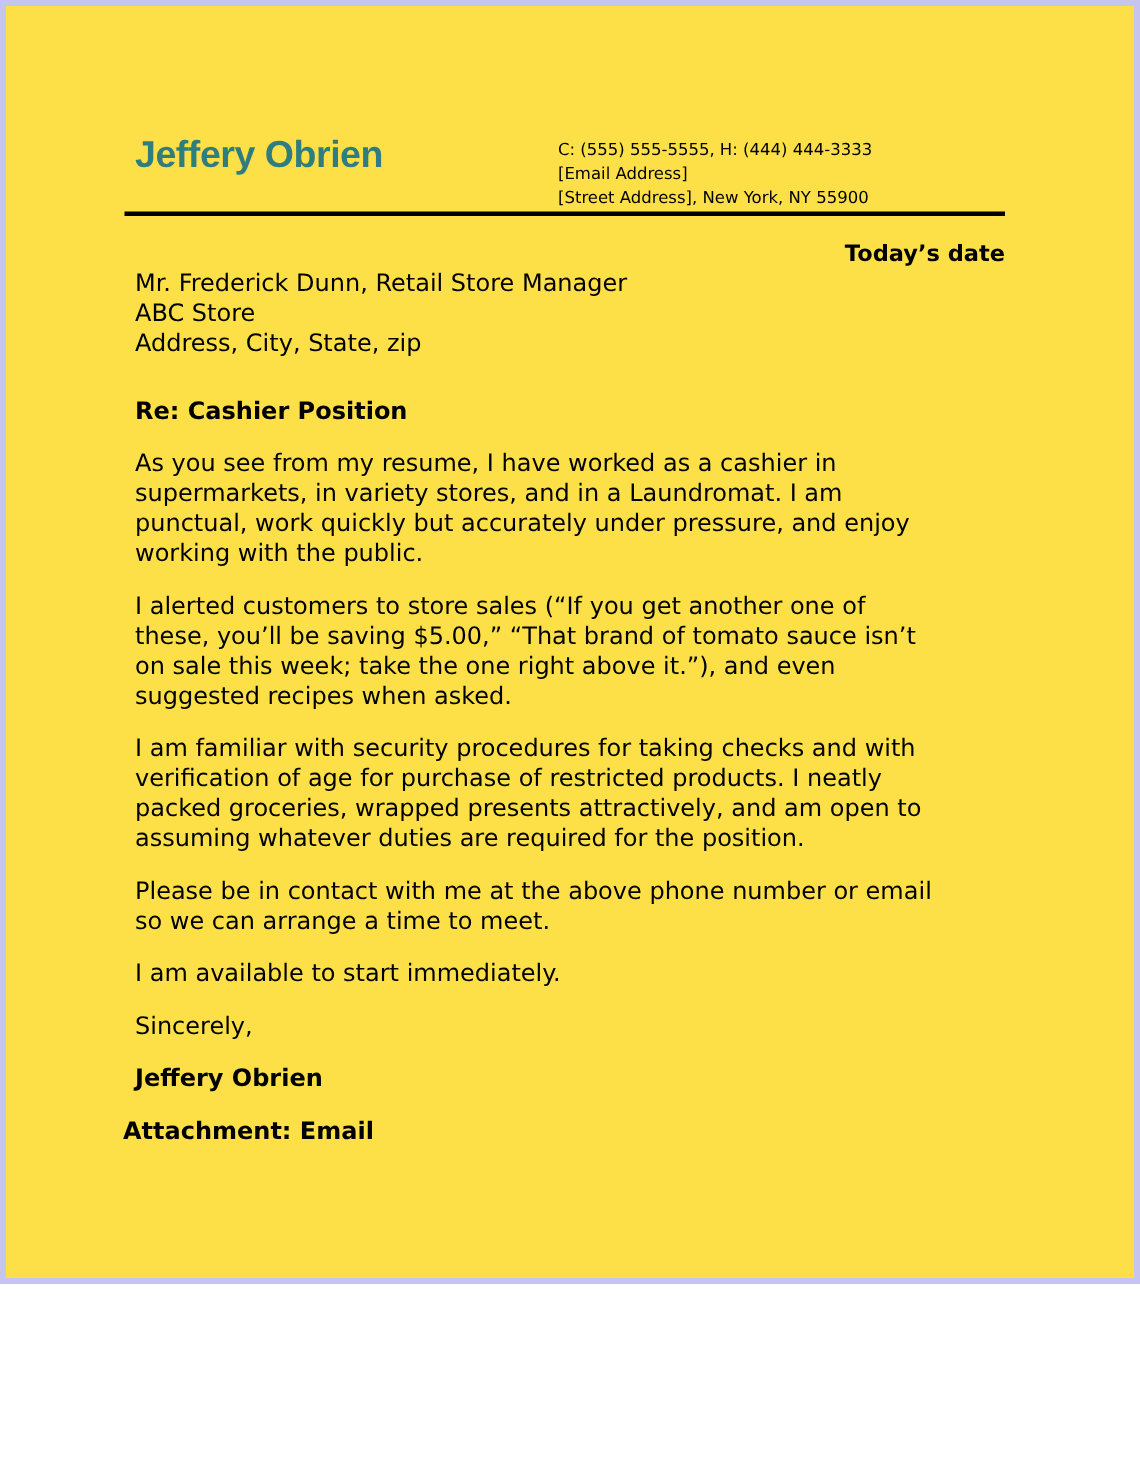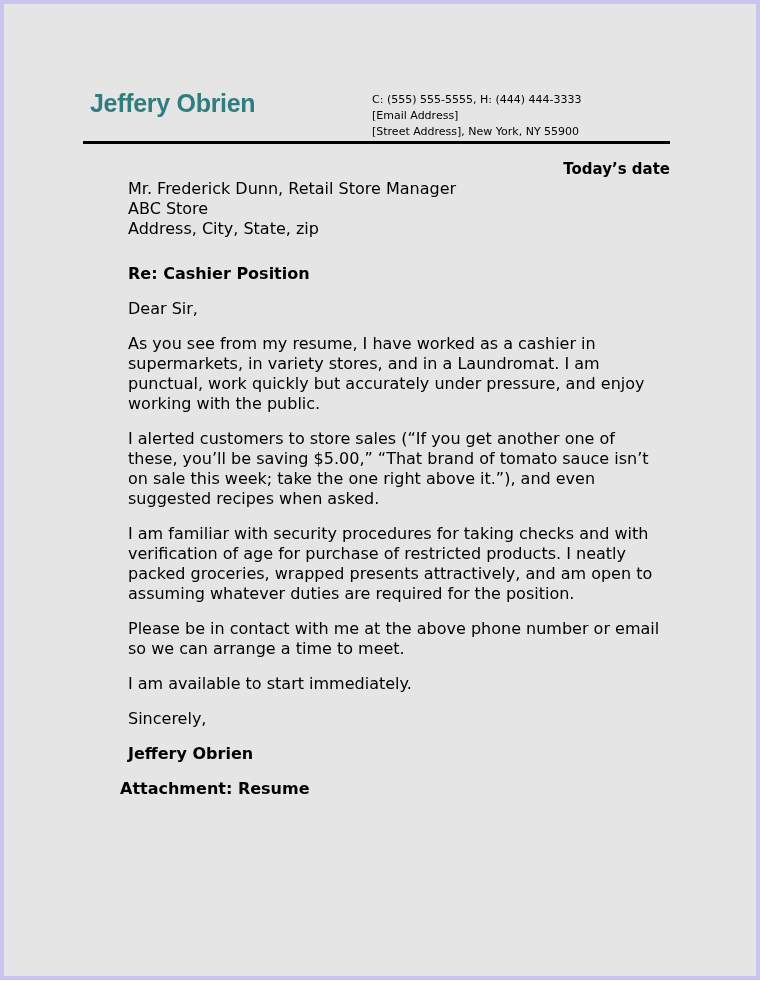--- a/index.html
+++ b/index.html
@@ -1,21 +1,21 @@
 <!DOCTYPE html>
 <html><head>
 <meta charset="utf-8">
 <style>
   html, body { margin: 0; padding: 0; background: #ffffff; }
   .page {
     position: relative;
     width: 760px;
-    height: 980px;
+    height: 856px;
     box-sizing: border-box;
-    background: #e5e5e5;
+    background: #fde047;
     border: 4px solid #ef4444;
     font-family: "DejaVu Sans", sans-serif;
     color: #000000;
     overflow: hidden;
   }
   .sender-name {
     position: absolute;
     left: 86px;
     top: 84px;
     font-family: "Liberation Sans", sans-serif;
@@ -50,21 +50,20 @@
     font-weight: bold;
     white-space: nowrap;
   }
   .letter-body {
     position: absolute;
     left: 86px;
     top: 175px;
     width: 612px;
     font-size: 16px;
     line-height: 20px;
-    margin-left: 38px;
   }
   .letter-body p {
     margin: 15px 0 0 0;
     white-space: pre-line;
   }
   .letter-body p.recipient-block { margin-top: 0; }
   .subject-line { font-weight: bold; margin-top: 25px !important; }
   .signature-name { font-weight: bold; }
   .attachment-note { font-weight: bold; margin-left: -8px !important; }
 </style>
@@ -84,21 +83,20 @@
   <div class="date-line">Today’s date</div>
 
   <div class="letter-body">
 
     <p class="recipient-block">Mr. Frederick Dunn, Retail Store Manager
 ABC Store
 Address, City, State, zip</p>
 
     <p class="subject-line">Re: Cashier Position</p>
 
-    <p class="salutation">Dear Sir,</p>
 
 
     <p class="paragraph">As you see from my resume, I have worked as a cashier in
 supermarkets, in variety stores, and in a Laundromat. I am
 punctual, work quickly but accurately under pressure, and enjoy
 working with the public.</p>
 
 
     <p class="paragraph">I alerted customers to store sales (“If you get another one of
 these, you’ll be saving $5.00,” “That brand of tomato sauce isn’t
@@ -112,16 +110,16 @@
 
     <p class="paragraph">Please be in contact with me at the above phone number or email
 so we can arrange a time to meet.</p>
 
     <p class="paragraph">I am available to start immediately.</p>
 
     <p class="closing">Sincerely,</p>
 
     <p class="signature-name">Jeffery Obrien</p>
 
-    <p class="attachment-note">Attachment: Resume</p>
+    <p class="attachment-note">Attachment: Email</p>
 
   </div>
 </div>
 
 </body></html>

